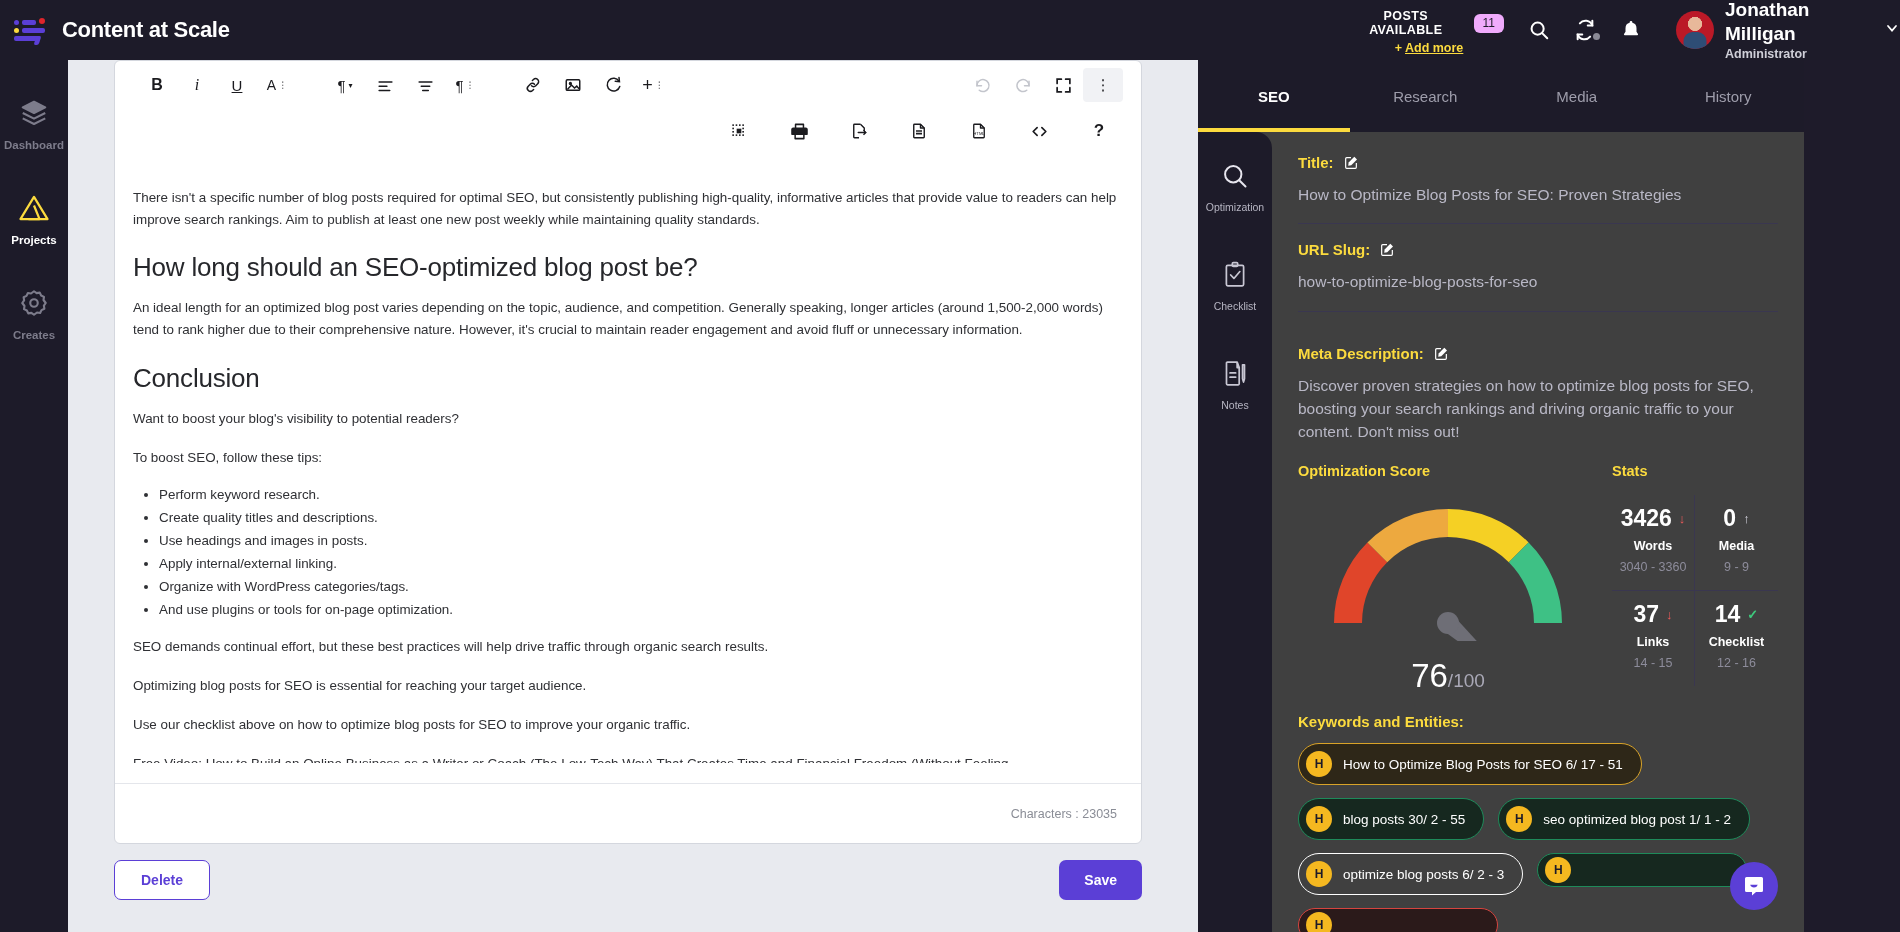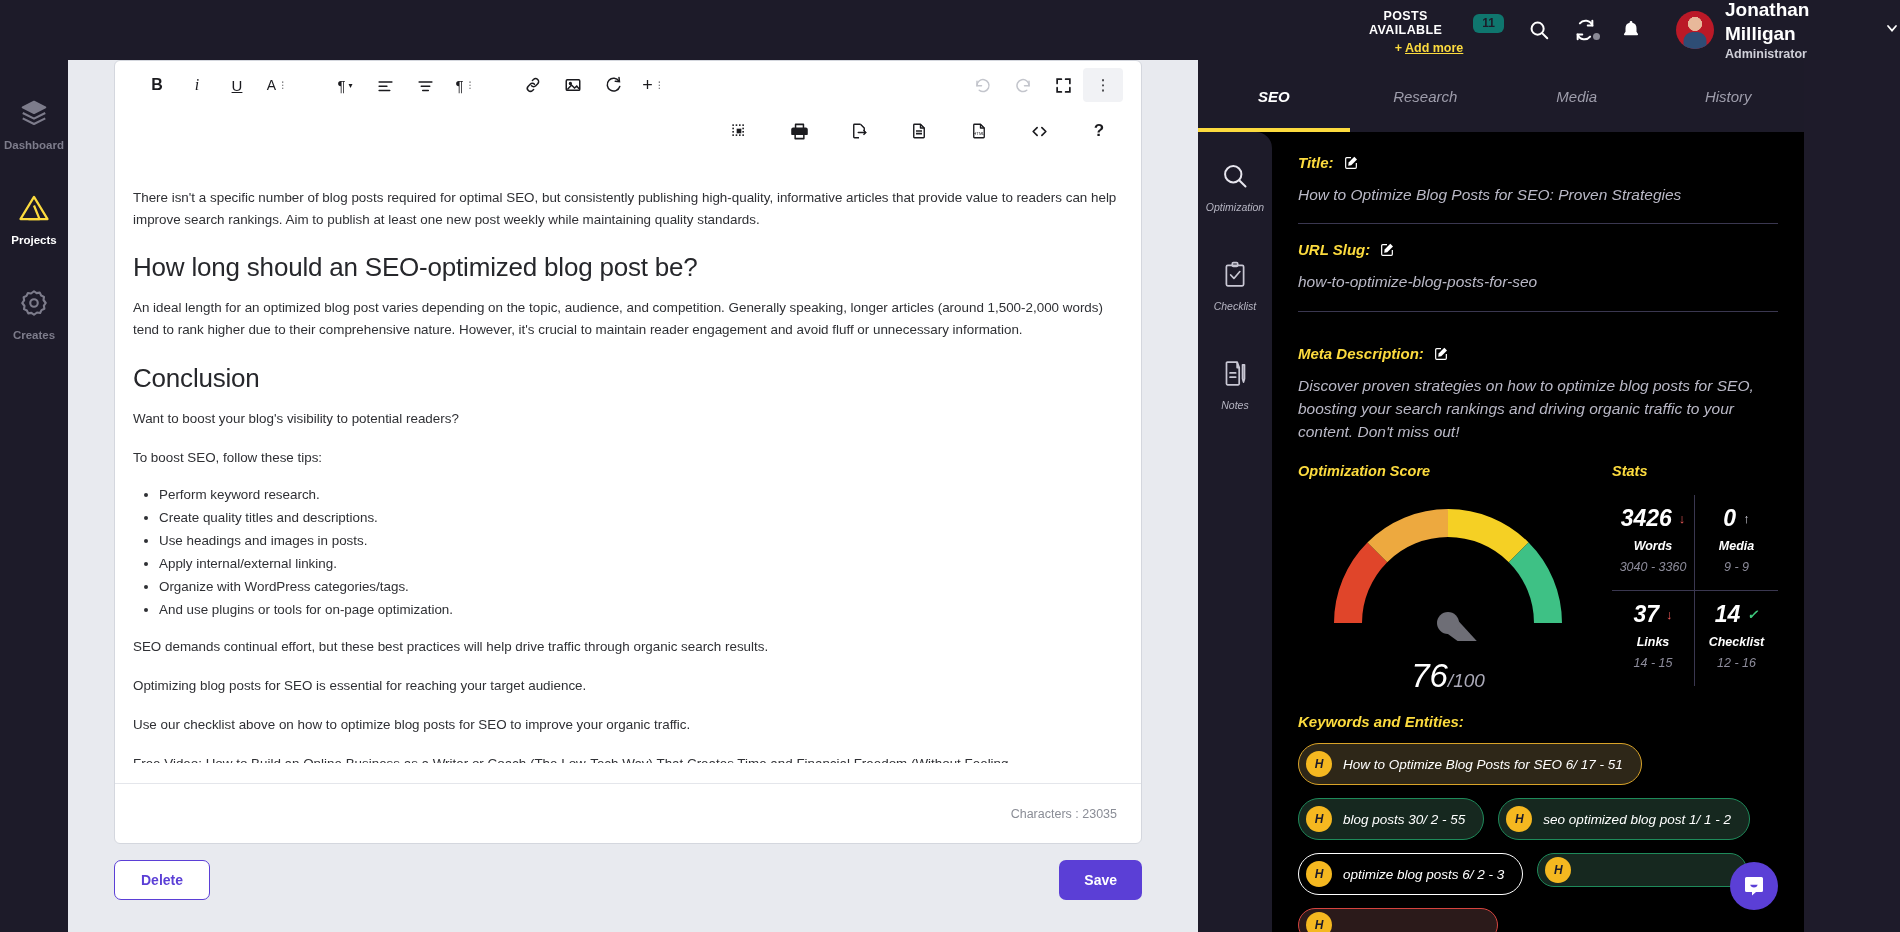--- a/index.html
+++ b/index.html
@@ -17,21 +17,21 @@
   }
   .brand { display: flex; align-items: center; gap: 14px; padding-left: 14px; width: 420px; }
   .brand-mark { position: relative; width: 34px; height: 28px; }
   .bm-bar { position: absolute; background: #5b3fd6; border-radius: 2px; }
   .brand-title { color: #fff; font-size: 22px; font-weight: 700; letter-spacing: -0.3px; }
 
   .posts-wrap { position: absolute; left: 1354px; top: 9px; text-align: center; width: 150px; }
   .posts-line { display: flex; align-items: center; justify-content: center; gap: 16px; }
   .posts-label { color: #fff; font-size: 12.5px; font-weight: 700; letter-spacing: 0.4px; }
   .posts-badge {
-    background: #0f766e; color: #1d1b29; font-size: 12px; font-weight: 700;
+    background: #f0abfc; color: #1d1b29; font-size: 12px; font-weight: 400;
     border-radius: 6px; padding: 2px 9px; line-height: 1.25;
   }
   .addmore { margin-top: 4px; color: #fcdb3e; font-size: 12.5px; font-weight: 700; }
   .addmore u { text-decoration: underline; }
 
   .hdr-icons { position: absolute; left: 1528px; top: 0; height: 60px; display: flex; align-items: center; gap: 24px; }
   .hdr-ico { color: #fff; display: flex; align-items: center; cursor: pointer; position: relative; }
   .sync-dot { position: absolute; right: -4px; bottom: 1px; width: 7px; height: 7px; border-radius: 50%; background: #8b8a96; }
 
   .user-wrap { position: absolute; left: 1676px; top: 0; height: 60px; display: flex; align-items: center; gap: 11px; }
@@ -88,21 +88,21 @@
   .btn-del {
     border: 1px solid #5b3fd6; color: #5b3fd6; background: #fff; font-weight: 700;
     font-size: 14px; padding: 11px 26px; border-radius: 7px; cursor: pointer;
   }
   .btn-save {
     border: none; background: #5b3fd6; color: #fff; font-weight: 700;
     font-size: 14px; padding: 12px 25px; border-radius: 7px; cursor: pointer;
   }
 
   
-  .rightpanel { position: absolute; top: 60px; left: 1198px; width: 606px; height: 872px; background: #000000; font-style: italic; }
+  .rightpanel { position: absolute; top: 60px; left: 1198px; width: 606px; height: 872px; background: #404040; }
   .tabbar { display: flex; height: 72px; align-items: center; background: #1d1b29; }
   .tab { flex: 1; text-align: center; color: #9e9dab; font-size: 15px; cursor: pointer; position: relative; height: 72px; display: flex; align-items: center; justify-content: center; }
   .tab.active { color: #fff; font-weight: 700; }
   .tab.active::after { content: ""; position: absolute; left: 0; right: 0; bottom: 0; height: 4px; background: #fcdb3e; }
 
   .panel-body { display: flex; height: 800px; }
   .vrail { width: 74px; background: #1d1b29; padding-top: 30px; display: flex; flex-direction: column; align-items: center; gap: 48px; border-top-right-radius: 16px; }
   .vrail-item { display: flex; flex-direction: column; align-items: center; gap: 7px; cursor: pointer; }
   .vrail-lbl { color: #b6b5c2; font-size: 10.5px; }
   .panel-main { flex: 1; padding: 22px 26px 0 26px; overflow: hidden; }
@@ -154,20 +154,32 @@
     position: absolute; right: 26px; bottom: 22px; width: 48px; height: 48px; border-radius: 50%;
     background: #5b3fd6; display: flex; align-items: center; justify-content: center; cursor: pointer;
   }
 </style>
 </head>
 <body>
 
 <div class="app">
 
   <div class="topbar">
+    <div class="brand">
+      <div class="brand-mark">
+        <div class="bm-bar" style="left:0;top:4px;width:5px;height:5px;border-radius:50%;"></div>
+        <div class="bm-bar" style="left:8px;top:4px;width:14px;height:5px;"></div>
+        <div class="bm-bar" style="left:25px;top:2px;width:6px;height:6px;border-radius:50%;background:#e0252b;"></div>
+        <div class="bm-bar" style="left:0;top:12px;width:5px;height:5px;border-radius:50%;background:#fcdb3e;"></div>
+        <div class="bm-bar" style="left:8px;top:12px;width:23px;height:5px;"></div>
+        <div class="bm-bar" style="left:0;top:20px;width:26px;height:5px;"></div>
+        <div class="bm-bar" style="left:21px;top:20px;width:5px;height:9px;transform:skewX(-18deg);"></div>
+      </div>
+      <div class="brand-title">Content at Scale</div>
+    </div>
 
     <div class="posts-wrap">
       <div class="posts-line">
         <span class="posts-label">POSTS AVAILABLE</span>
         <span class="posts-badge">11</span>
       </div>
       <div class="addmore">
         <span>+</span>
         <u>Add more</u>
       </div>

